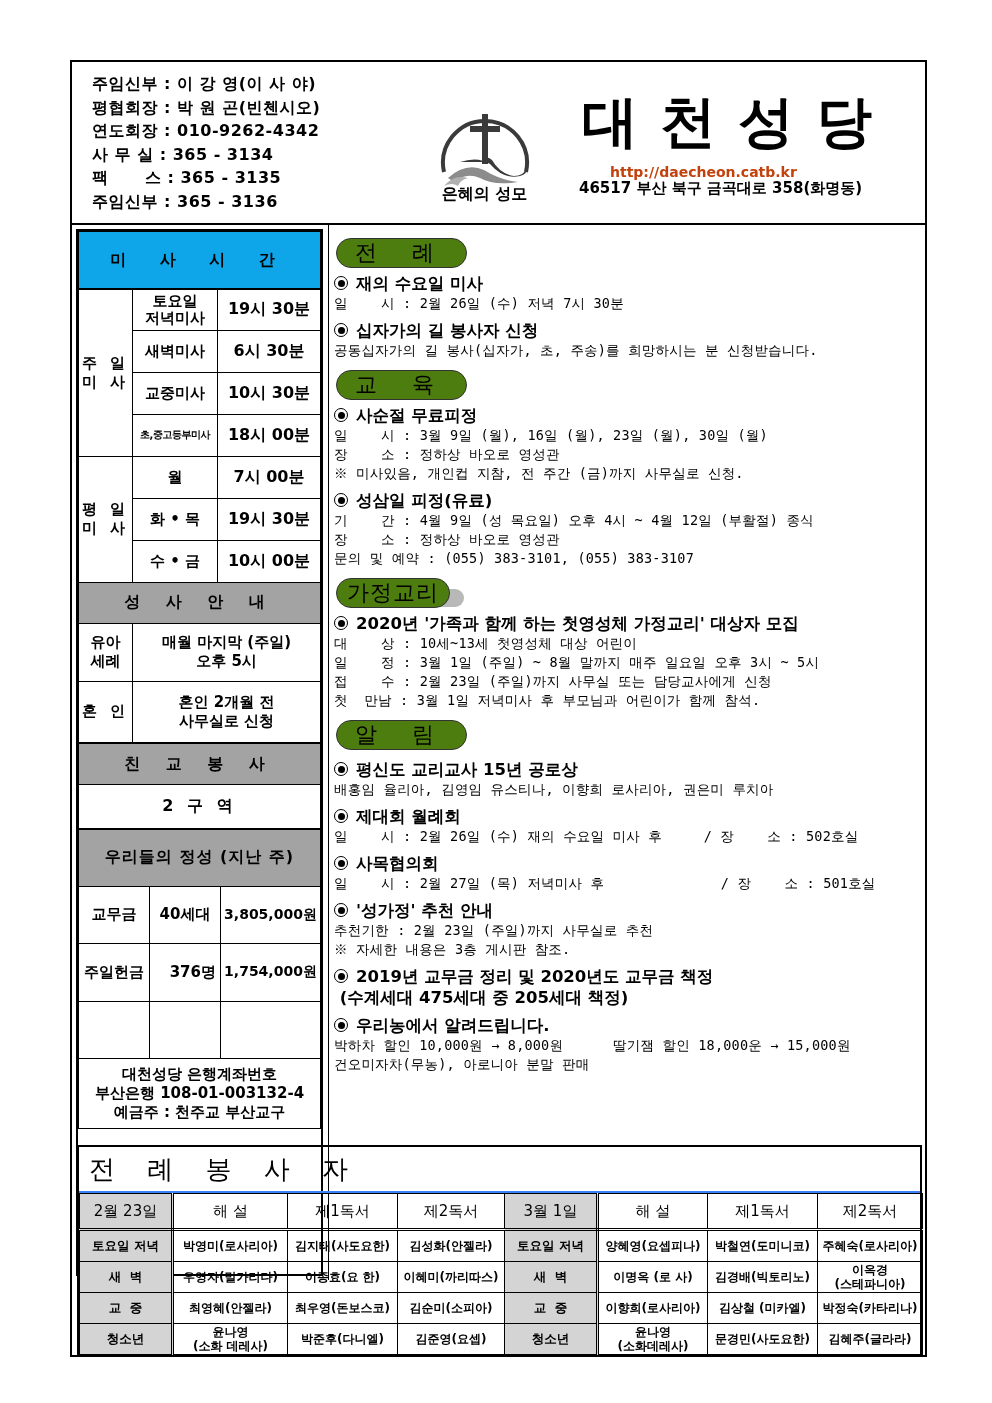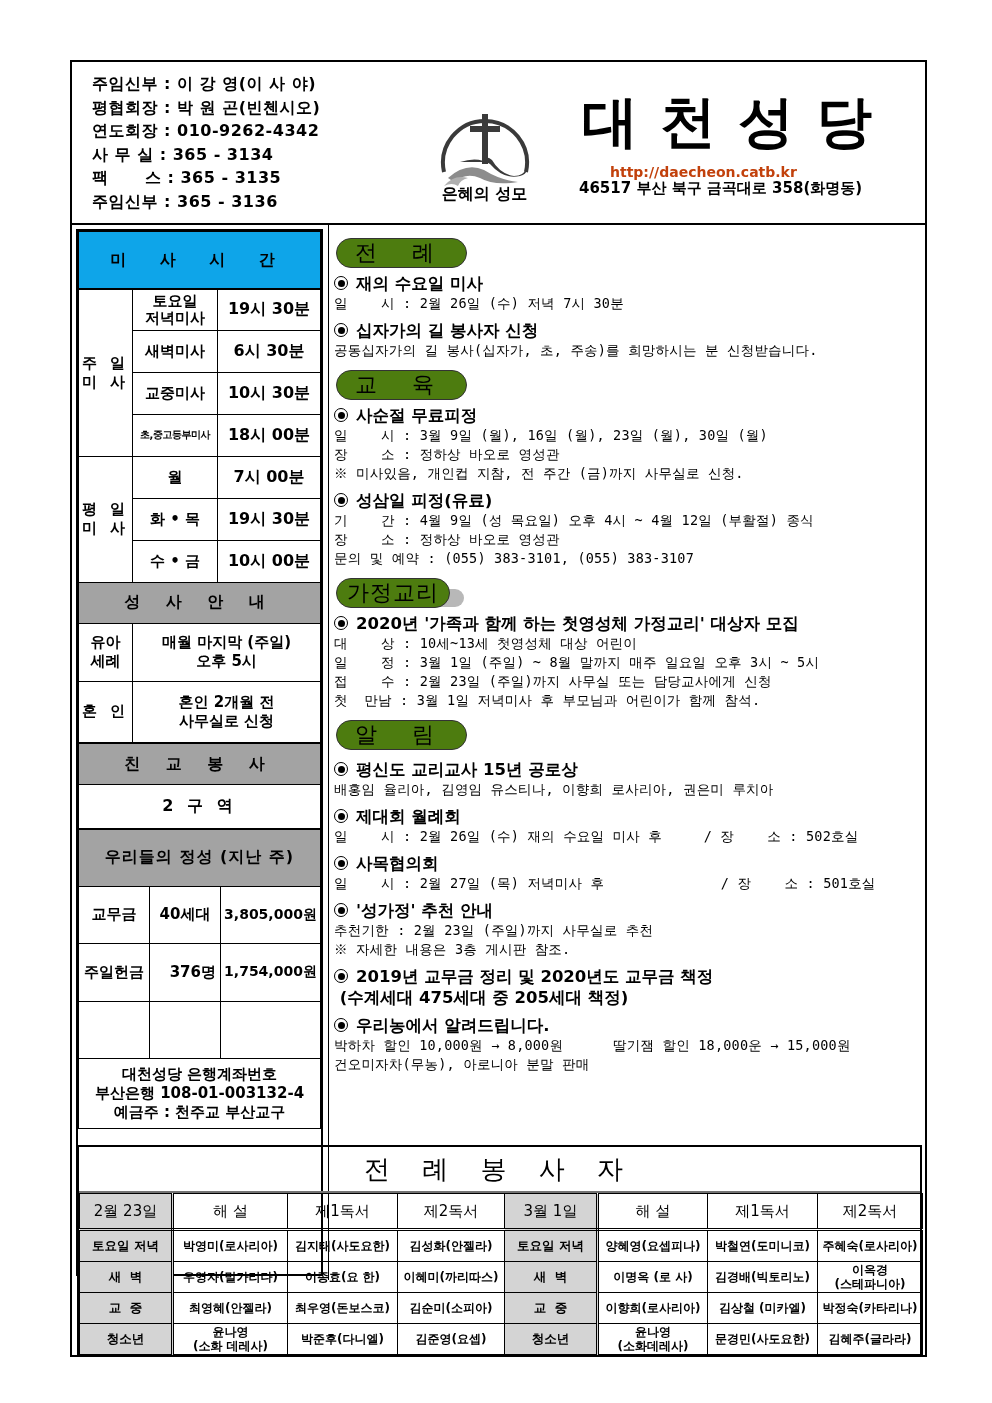--- a/index.html
+++ b/index.html
@@ -36,21 +36,21 @@
   .pill { position: absolute; left: 2px; top: 2px; height: 28px; padding: 0 18px; border: 1.5px solid #333; border-radius: 15px; background: #4d7c0f; font-size: 22px; line-height: 28px; letter-spacing: 14px; font-family: "DejaVu Sans", sans-serif; }
   .pill.tight { letter-spacing: 1px; padding: 0 10px; }
   .item-title { font-size: 16.5px; font-weight: bold; line-height: 21px; margin-top: 3px; white-space: pre; }
   .item-line { font-size: 13.5px; line-height: 19px; white-space: pre; font-family: "DejaVu Sans Mono", monospace; letter-spacing: 0.2px; }
   .gap { height: 4px; }
   .radio { display: inline-block; width: 12px; height: 12px; border: 1.5px solid #000; border-radius: 50%; position: relative; margin-right: 8px; vertical-align: -1px; }
   .radio::after { content: ""; position: absolute; left: 2.5px; top: 2.5px; width: 7px; height: 7px; border-radius: 50%; background: #000; }
 
   
   .bottom { position: absolute; left: 5px; top: 1083px; width: 845px; border: 2px solid #000; box-sizing: border-box; }
-  .bt-title { height: 44px; border-bottom: 2px solid #737373; text-align: center; font-size: 26px; letter-spacing: 12px; line-height: 44px; }
+  .bt-title { height: 44px; border-bottom: 2px solid #3b82f6; font-size: 26px; letter-spacing: 12px; line-height: 44px; padding-left: 10px; }
   .bt { border-collapse: collapse; width: 100%; table-layout: fixed; text-align: center; }
   .bt td { border: 1px solid #000; height: 30px; font-size: 12px; font-weight: bold; padding: 0; line-height: 14px; }
   .bt tr.head td { height: 34px; font-size: 15px; font-weight: normal; border-bottom: 3px double #000; }
   .bt td.lbl { background: #d4d4d4; font-size: 12.5px; border-right: 3px double #000; }
   .bt tr.head td.lbl { font-size: 15px; }
 </style>
 </head>
 <body>
 
 <div class="page">

